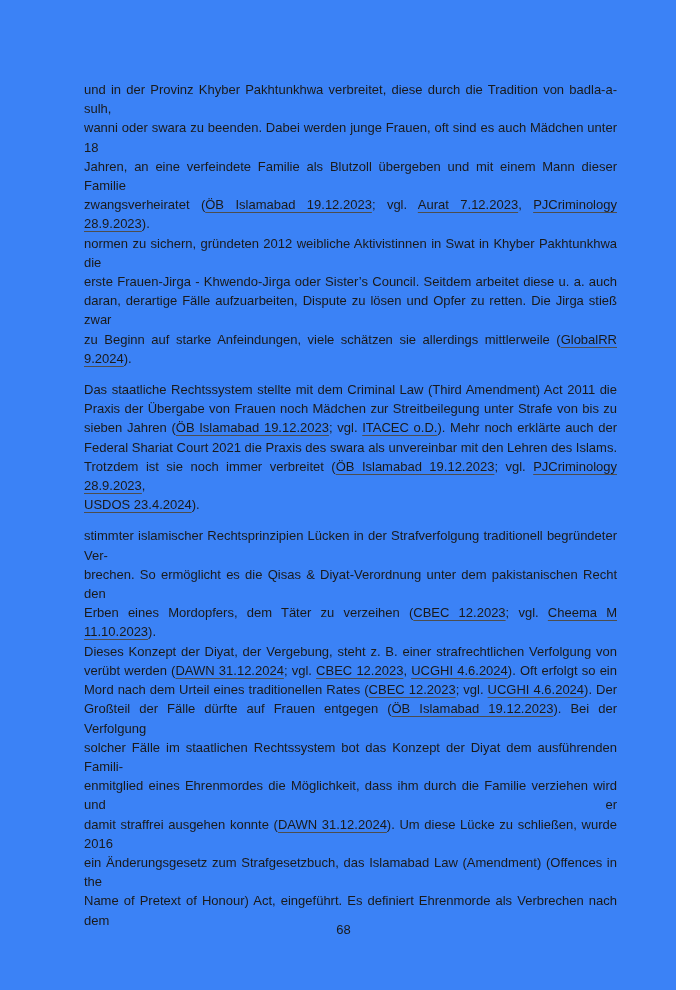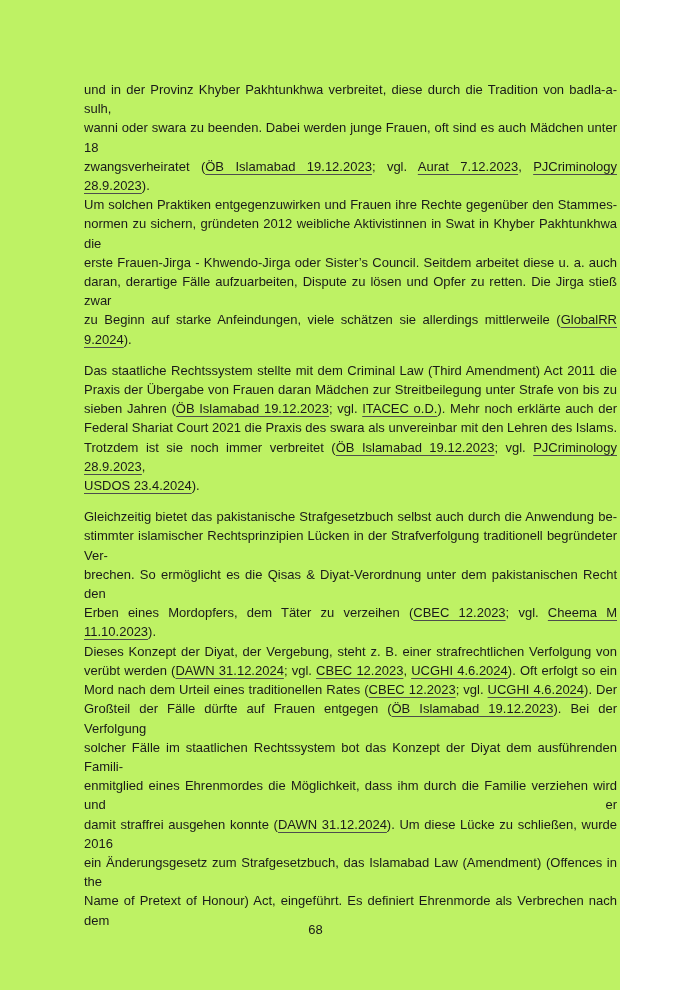--- a/index.html
+++ b/index.html
@@ -1,20 +1,20 @@
 <!DOCTYPE html>
 <html><head>
 <meta charset="utf-8">
 <style>
   html, body { margin: 0; padding: 0; background: #ffffff; }
   .page {
     position: relative;
-    width: 620px;
+    width: 676px;
     height: 990px;
-    background: #bef264;
+    background: #3b82f6;
     font-family: "Liberation Sans", sans-serif;
     color: #1a1a1a;
     overflow: hidden;
   }
   .content {
     position: absolute;
     left: 84px;
     top: 80px;
     width: 533px;
   }
@@ -50,37 +50,36 @@
   }
 </style>
 </head>
 <body>
 
 <div class="page" style="color: rgb(26, 26, 26);">
   <div class="content">
       <div class="para">
         <div class="line"><span class="seg-plain">und in der Provinz Khyber Pakhtunkhwa verbreitet, diese durch die Tradition von badla-a-sulh,</span></div>
         <div class="line"><span class="seg-plain">wanni oder swara zu beenden. Dabei werden junge Frauen, oft sind es auch Mädchen unter 18</span></div>
+        <div class="line"><span class="seg-plain">Jahren, an eine verfeindete Familie als Blutzoll übergeben und mit einem Mann dieser Familie</span></div>
         <div class="line"><span class="seg-plain">zwangsverheiratet (</span><span class="seg-cite" style="text-decoration-color: rgb(77, 77, 77);">ÖB Islamabad 19.12.2023</span><span class="seg-plain">; vgl. </span><span class="seg-cite" style="text-decoration-color: rgb(77, 77, 77);">Aurat 7.12.2023</span><span class="seg-plain">, </span><span class="seg-cite" style="text-decoration-color: rgb(77, 77, 77);">PJCriminology 28.9.2023</span><span class="seg-plain">).</span></div>
-        <div class="line"><span class="seg-plain">Um solchen Praktiken entgegenzuwirken und Frauen ihre Rechte gegenüber den Stammes-</span></div>
         <div class="line"><span class="seg-plain">normen zu sichern, gründeten 2012 weibliche Aktivistinnen in Swat in Khyber Pakhtunkhwa die</span></div>
         <div class="line"><span class="seg-plain">erste Frauen-Jirga - Khwendo-Jirga oder Sister’s Council. Seitdem arbeitet diese u. a. auch</span></div>
         <div class="line"><span class="seg-plain">daran, derartige Fälle aufzuarbeiten, Dispute zu lösen und Opfer zu retten. Die Jirga stieß zwar</span></div>
         <div class="line"><span class="seg-plain">zu Beginn auf starke Anfeindungen, viele schätzen sie allerdings mittlerweile (</span><span class="seg-cite" style="text-decoration-color: rgb(77, 77, 77);">GlobalRR 9.2024</span><span class="seg-plain">).</span></div>
       </div>
       <div class="para">
         <div class="line"><span class="seg-plain">Das staatliche Rechtssystem stellte mit dem Criminal Law (Third Amendment) Act 2011 die</span></div>
-        <div class="line"><span class="seg-plain">Praxis der Übergabe von Frauen daran Mädchen zur Streitbeilegung unter Strafe von bis zu</span></div>
+        <div class="line"><span class="seg-plain">Praxis der Übergabe von Frauen noch Mädchen zur Streitbeilegung unter Strafe von bis zu</span></div>
         <div class="line"><span class="seg-plain">sieben Jahren (</span><span class="seg-cite" style="text-decoration-color: rgb(77, 77, 77);">ÖB Islamabad 19.12.2023</span><span class="seg-plain">; vgl. </span><span class="seg-cite" style="text-decoration-color: rgb(77, 77, 77);">ITACEC o.D.</span><span class="seg-plain">). Mehr noch erklärte auch der</span></div>
         <div class="line"><span class="seg-plain">Federal Shariat Court 2021 die Praxis des swara als unvereinbar mit den Lehren des Islams.</span></div>
         <div class="line"><span class="seg-plain">Trotzdem ist sie noch immer verbreitet (</span><span class="seg-cite" style="text-decoration-color: rgb(77, 77, 77);">ÖB Islamabad 19.12.2023</span><span class="seg-plain">; vgl. </span><span class="seg-cite" style="text-decoration-color: rgb(77, 77, 77);">PJCriminology 28.9.2023</span><span class="seg-plain">,</span></div>
         <div class="line last"><span class="seg-cite" style="text-decoration-color: rgb(77, 77, 77);">USDOS 23.4.2024</span><span class="seg-plain">).</span></div>
       </div>
       <div class="para">
-        <div class="line"><span class="seg-plain">Gleichzeitig bietet das pakistanische Strafgesetzbuch selbst auch durch die Anwendung be-</span></div>
         <div class="line"><span class="seg-plain">stimmter islamischer Rechtsprinzipien Lücken in der Strafverfolgung traditionell begründeter Ver-</span></div>
         <div class="line"><span class="seg-plain">brechen. So ermöglicht es die Qisas &amp; Diyat-Verordnung unter dem pakistanischen Recht den</span></div>
         <div class="line"><span class="seg-plain">Erben eines Mordopfers, dem Täter zu verzeihen (</span><span class="seg-cite" style="text-decoration-color: rgb(77, 77, 77);">CBEC 12.2023</span><span class="seg-plain">; vgl. </span><span class="seg-cite" style="text-decoration-color: rgb(77, 77, 77);">Cheema M 11.10.2023</span><span class="seg-plain">).</span></div>
         <div class="line"><span class="seg-plain">Dieses Konzept der Diyat, der Vergebung, steht z. B. einer strafrechtlichen Verfolgung von</span></div>
         <div class="line"><span class="seg-plain">verübt werden (</span><span class="seg-cite" style="text-decoration-color: rgb(77, 77, 77);">DAWN 31.12.2024</span><span class="seg-plain">; vgl. </span><span class="seg-cite" style="text-decoration-color: rgb(77, 77, 77);">CBEC 12.2023</span><span class="seg-plain">, </span><span class="seg-cite" style="text-decoration-color: rgb(77, 77, 77);">UCGHI 4.6.2024</span><span class="seg-plain">). Oft erfolgt so ein</span></div>
         <div class="line"><span class="seg-plain">Mord nach dem Urteil eines traditionellen Rates (</span><span class="seg-cite" style="text-decoration-color: rgb(77, 77, 77);">CBEC 12.2023</span><span class="seg-plain">; vgl. </span><span class="seg-cite" style="text-decoration-color: rgb(77, 77, 77);">UCGHI 4.6.2024</span><span class="seg-plain">). Der</span></div>
         <div class="line"><span class="seg-plain">Großteil der Fälle dürfte auf Frauen entgegen (</span><span class="seg-cite" style="text-decoration-color: rgb(77, 77, 77);">ÖB Islamabad 19.12.2023</span><span class="seg-plain">). Bei der Verfolgung</span></div>
         <div class="line"><span class="seg-plain">solcher Fälle im staatlichen Rechtssystem bot das Konzept der Diyat dem ausführenden Famili-</span></div>
         <div class="line"><span class="seg-plain">enmitglied eines Ehrenmordes die Möglichkeit, dass ihm durch die Familie verziehen wird und er</span></div>
         <div class="line"><span class="seg-plain">damit straffrei ausgehen konnte (</span><span class="seg-cite" style="text-decoration-color: rgb(77, 77, 77);">DAWN 31.12.2024</span><span class="seg-plain">). Um diese Lücke zu schließen, wurde 2016</span></div>

